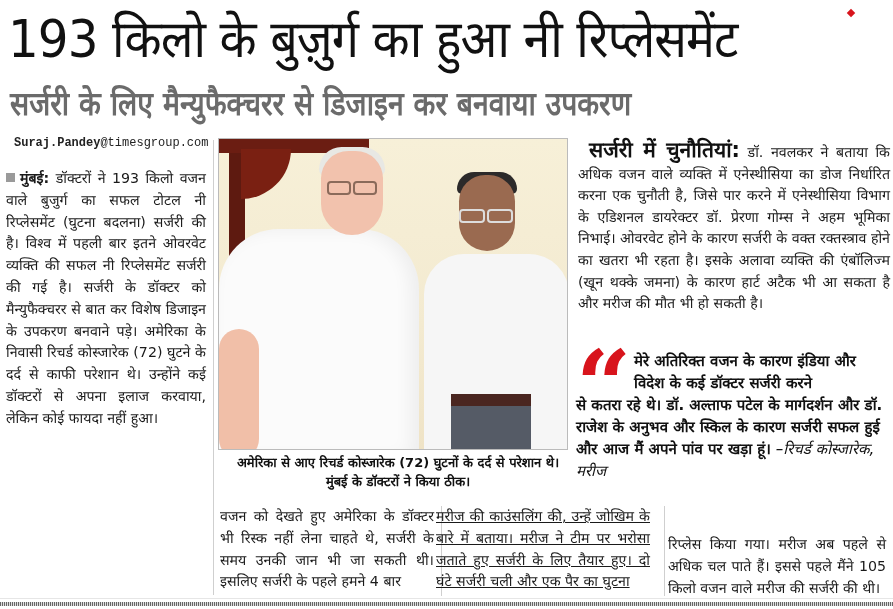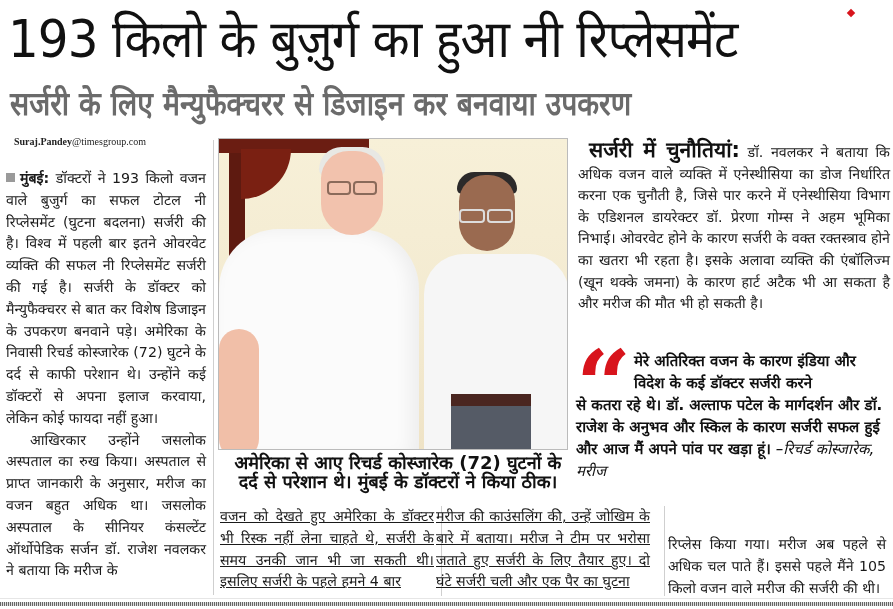--- a/index.html
+++ b/index.html
@@ -16,22 +16,22 @@
     position: absolute; left: 848px; top: 10px; width: 6px; height: 6px;
     background: #d8141c; transform: rotate(45deg);
   }
   .subheadline {
     position: absolute; left: 10px; top: 82px; width: 880px; height: 46px;
     font-size: 33px; line-height: 44px; color: #6b6b6b; font-weight: bold;
     white-space: nowrap; transform: scaleX(0.86); transform-origin: left center;
   }
 
   .byline {
-    position: absolute; left: 14px; top: 136px; font-size: 10px; color: #222;
-    font-family: Liberation Serif, serif;
+    position: absolute; left: 14px; top: 136px; font-size: 12px; color: #222;
+    font-family: Liberation Mono, monospace;
   }
   .byline b { font-weight: bold; }
 
   .col-text {
     font-family: "DejaVu Sans", sans-serif;
     font-size: 14.2px; line-height: 21.8px; text-align: justify; color: #1a1a1a;
   }
   .col-text p { margin: 0; }
   .col-text .indent { text-indent: 24px; }
 
@@ -69,42 +69,42 @@
   .person2-belt { position: absolute; left: 232px; top: 255px; width: 80px; height: 12px; background: #4a2620; }
   .person2-pants { position: absolute; left: 232px; top: 267px; width: 80px; height: 50px; background: #555b66; }
   .person2-head { position: absolute; left: 240px; top: 36px; width: 56px; height: 76px;
     background: #9a6a50; border-radius: 28px 28px 30px 30px; }
   .person2-hair { position: absolute; left: 238px; top: 33px; width: 60px; height: 22px;
     background: #2c2a2a; border-radius: 28px 28px 8px 8px; }
   .glasses { position: absolute; height: 14px; border: 2px solid #8a6a5a; border-radius: 4px; }
 
   .caption {
     position: absolute; left: 228px; top: 453px; width: 340px;
-    font-size: 18px; line-height: 19px; font-weight: bold; color: #111; text-align: center;
+    font-size: 13px; line-height: 19px; font-weight: bold; color: #111; text-align: center;
   }
 
   .sidebar-box {
     position: absolute; left: 574px; top: 140px; width: 316px; height: 350px;
   }
   .sidebar-body { font-size: 14.2px; line-height: 21.6px; color: #1a1a1a; text-align: justify; padding-left: 4px; }
   .sidebar-heading { font-size: 21px; font-weight: bold; color: #111; margin-left: 11px; }
 
   .quote-mark {
     position: absolute; left: 576px; top: 338px; font-family: "DejaVu Serif", serif;
     font-size: 96px; line-height: 96px; color: #d8141c; font-weight: bold; height: 60px; overflow: visible;
   }
   .quote-text {
     position: absolute; left: 576px; top: 350px; width: 312px;
     font-size: 15px; line-height: 22px; font-weight: bold; color: #111;
   }
   .quote-text .q-first { padding-left: 58px; display: block; }
   .quote-attrib { font-style: italic; font-weight: normal; }
 
   .col-bottom { position: absolute; top: 506px; width: 214px; }
-  .col2b { left: 220px; text-decoration: underline; }
+  .col2b { left: 220px; }
   .col3b { left: 436px; text-decoration: underline; }
   .col4b { left: 668px; width: 218px; margin-top: 28px; }
 
   .bottom-rule {
     position: absolute; left: 0; top: 602px; width: 893px; height: 4px;
     background: repeating-linear-gradient(90deg, #666 0 1px, #ddd 1px 2px);
   }
   .top-rule {
     position: absolute; left: 0; top: 598px; width: 893px; height: 1px; background: #e6e6e6;
   }
@@ -115,21 +115,20 @@
 <h1 class="headline">193 किलो के बुज़ुर्ग का हुआ नी रिप्लेसमेंट</h1>
 <div class="headline-dot"></div>
 <h2 class="subheadline">सर्जरी के लिए मैन्युफैक्चरर से डिजाइन कर बनवाया उपकरण</h2>
 
 <div class="byline">
   <b>Suraj.Pandey</b><span>@timesgroup.com</span>
 </div>
 
 <div class="col-text col1">
   <p><span class="bullet-sq"></span><span class="dateline">मुंबई:</span> <span>डॉक्टरों ने 193 किलो वजन वाले बुजुर्ग का सफल टोटल नी रिप्लेसमेंट (घुटना बदलना) सर्जरी की है। विश्व में पहली बार इतने ओवरवेट व्यक्ति की सफल नी रिप्लेसमेंट सर्जरी की गई है। सर्जरी के डॉक्टर को मैन्युफैक्चरर से बात कर विशेष डिजाइन के उपकरण बनवाने पड़े। अमेरिका के निवासी रिचर्ड कोस्जारेक (72) घुटने के दर्द से काफी परेशान थे। उन्होंने कई डॉक्टरों से अपना इलाज करवाया, लेकिन कोई फायदा नहीं हुआ।</span></p>
-  <p class="indent">आखिरकार उन्होंने जसलोक अस्पताल का रुख किया। अस्पताल से प्राप्त जानकारी के अनुसार, मरीज का वजन बहुत अधिक था। जसलोक अस्पताल के सीनियर कंसल्टेंट ऑर्थोपेडिक सर्जन डॉ. राजेश नवलकर ने बताया कि मरीज के</p>
 </div>
 
 <div class="vdivider" style="left:213px;height:455px;"></div>
 
 <div class="photo-box">
   <div class="photo-wall"></div>
   <div class="photo-wood-top"></div>
   <div class="photo-wood-post"></div>
   <div class="photo-fan"></div>
   <div class="person1-body"></div>

